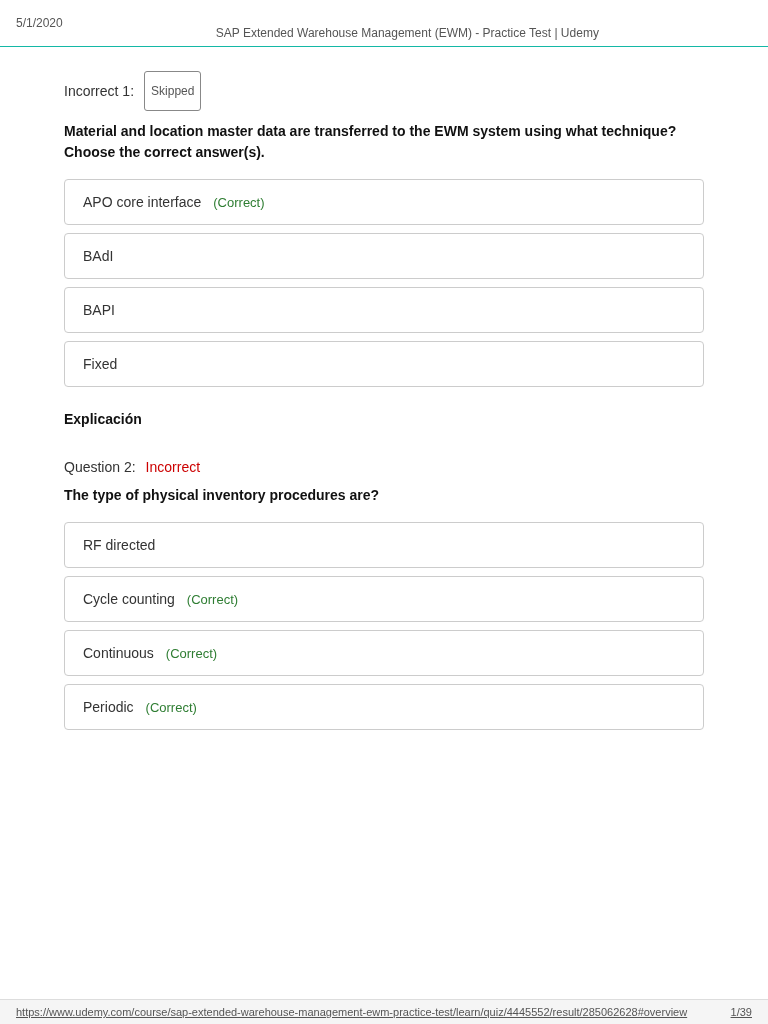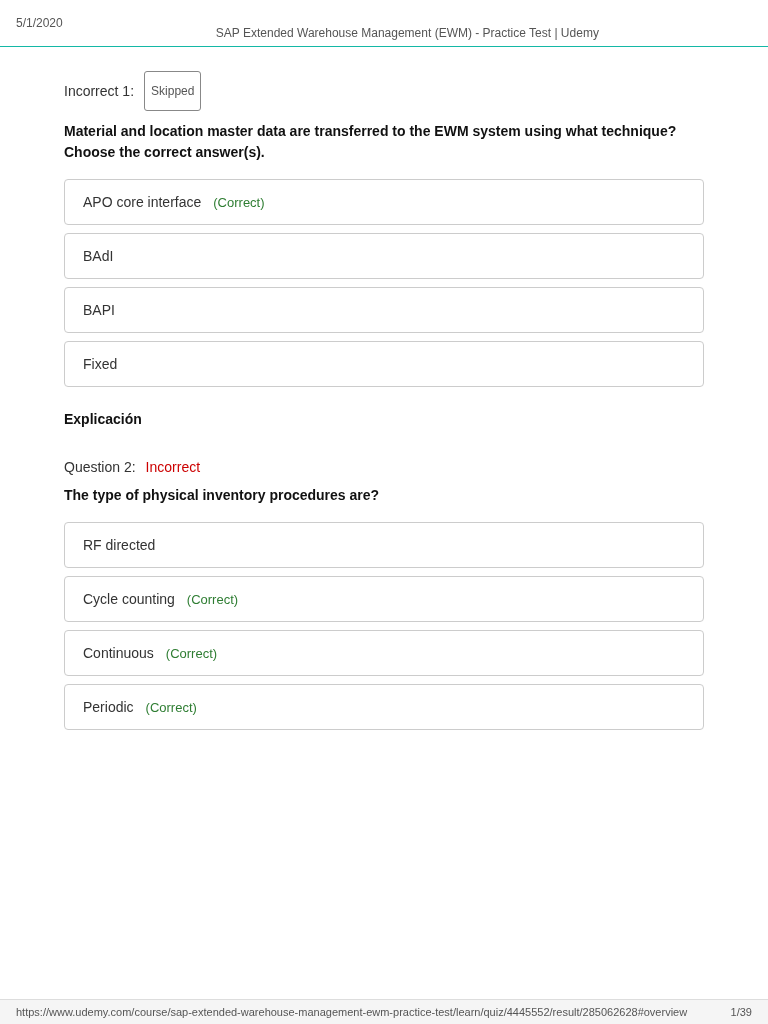--- a/index.html
+++ b/index.html
@@ -120,20 +120,21 @@
       left: 0;
       width: 768px;
       background: #f5f5f5;
       border-top: 1px solid #ddd;
       padding: 6px 16px;
       display: flex;
       justify-content: space-between;
       align-items: flex-start;
       font-size: 11px;
       color: #555;
+      text-decoration: underline;
     }
 
     .footer-url {
       color: #555;
       font-size: 11px;
     }
 
     .footer-page {
       font-size: 11px;
       color: #555;

